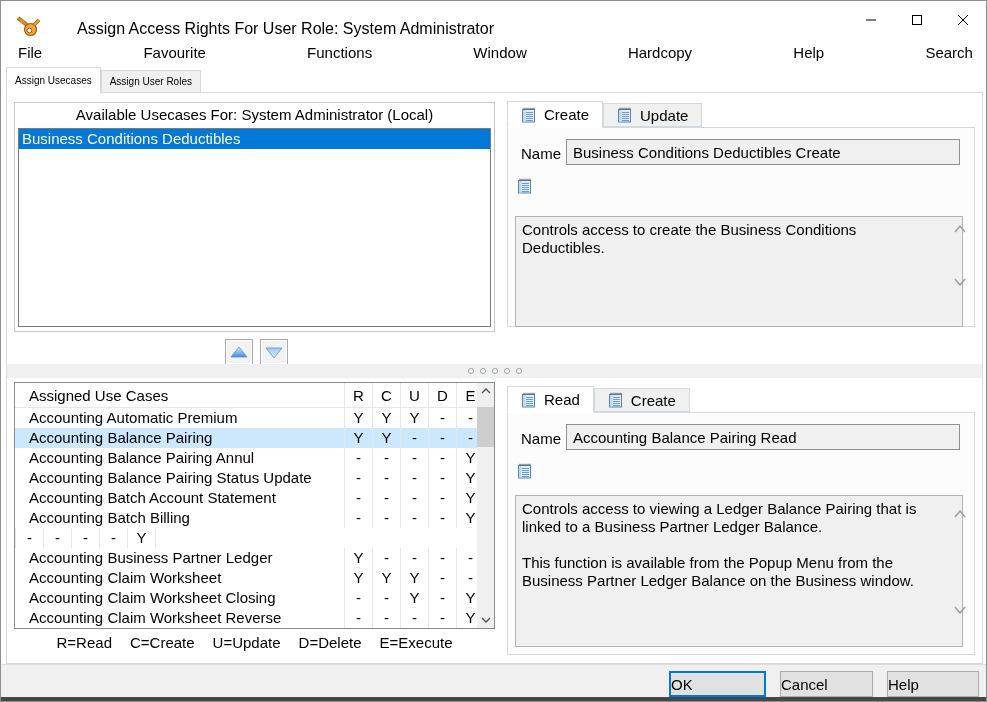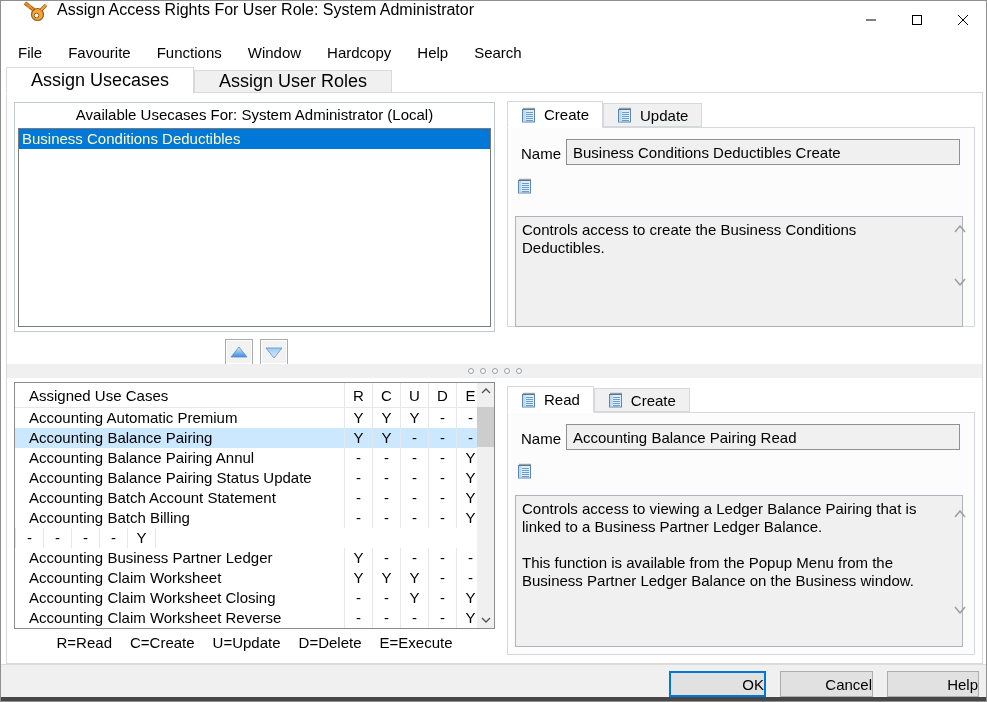--- a/index.html
+++ b/index.html
@@ -7,33 +7,33 @@
   body {
     font-family: "Liberation Sans", sans-serif;
     background: #fff;
     position: relative;
     overflow: hidden;
     color: #000;
   }
   .window { position:absolute; inset:0; border:1px solid #8f8f8f; background:#fff; overflow:hidden; }
 
   
-  .titlebar { position:absolute; left:11px; top:0; right:0; height:37px; background:#fff; display:flex; align-items:flex-start; }
+  .titlebar { position:absolute; left:4px; top:0; right:0; height:37px; background:#fff; display:flex; align-items:flex-end;gap:27px; }
   .titlebar .app-icon { margin:0 10px 0 9px; width:26px; height:22px; flex:0 0 auto; }
   .titlebar .title { font-size:16px; color:#000; white-space:nowrap; }
   .win-controls { margin-left:auto; display:flex; height:100%; }
   .win-btn { width:46px; height:100%; display:flex; align-items:center; justify-content:center; cursor:default; }
 
   
-  .menubar { position:absolute; left:0; top:37px; right:0; height:28px; background:#fff; display:flex; align-items:center; padding-left:4px; }
+  .menubar { position:absolute; left:0; top:37px; right:0; height:28px; background:#fff; display:flex; align-items:center; padding-left:4px;justify-content:space-between; }
   .menu-item { font-size:15px; padding:4px 13px; white-space:nowrap; }
 
   
   .tabstrip { position:absolute; left:5px; top:65px; right:5px; height:27px; display:flex; align-items:flex-end; }
-  .main-tab { font-size:18px; padding:0 24px; display:flex; align-items:center; border:1px solid #d9d9d9; background:#f0f0f0; height:23px; }
+  .main-tab { font-size:10px; padding:0 8px; display:flex; align-items:center; border:1px solid #d9d9d9; background:#f0f0f0; height:23px; }
   .main-tab.active { background:#fff; height:27px; border-bottom:1px solid #fff; position:relative; z-index:2; margin-bottom:-1px; }
 
   
   .tabpage { position:absolute; left:5px; top:91px; width:977px; height:572px; border:1px solid #d9d9d9; background:#fff; }
 
   
   .leftgroup { position:absolute; left:7px; top:9px; width:481px; height:230px; border:1px solid #c3c8cc; background:#fff; }
   .leftgroup .grp-header { height:24px; line-height:24px; text-align:center; font-size:15px; }
   .listbox { position:absolute; left:3px; right:3px; top:25px; bottom:4px; border:1px solid #7a7a7a; background:#fff; overflow:hidden; }
   .list-item { height:20px; line-height:20px; font-size:15px; padding-left:3px; }
@@ -79,21 +79,21 @@
   .vscroll .arrow { position:absolute; left:0; width:17px; height:16px; display:flex; align-items:center; justify-content:center; }
   .vscroll .arrow.up { top:0; }
   .vscroll .arrow.down { bottom:0; }
   .vscroll .thumb { position:absolute; left:0; top:24px; width:17px; height:40px; background:#cdcdcd; }
 
   .legend { position:absolute; left:7px; width:481px; top:541px; text-align:center; font-size:15px; white-space:nowrap; }
   .legend span { margin:0 9px; }
 
   
   .footer { position:absolute; left:0; right:0; top:663px; height:35px; background:#f0f0f0; border-top:1px solid #dcdcdc; }
-  .btn { position:absolute; top:6px; height:26px; background:#e1e1e1; border:1px solid #adadad; font-family:"Liberation Sans",sans-serif; font-size:15px; text-align:right; }
+  .btn { position:absolute; top:6px; height:26px; background:#e1e1e1; border:1px solid #adadad; font-family:"Liberation Sans",sans-serif; font-size:15px; text-align:left; }
   .btn.ok { left:668px; width:97px; border:2px solid #0078d7; }
   .btn.cancel { left:779px; width:93px; }
   .btn.help { left:886px; width:92px; }
   .bottom-edge { position:absolute; left:0; right:0; bottom:0; height:4px; background:#474747; }
 
   .notepad-icon { width:16px; height:16px; flex:0 0 auto; }
 </style>
 </head>
 <body>
 

